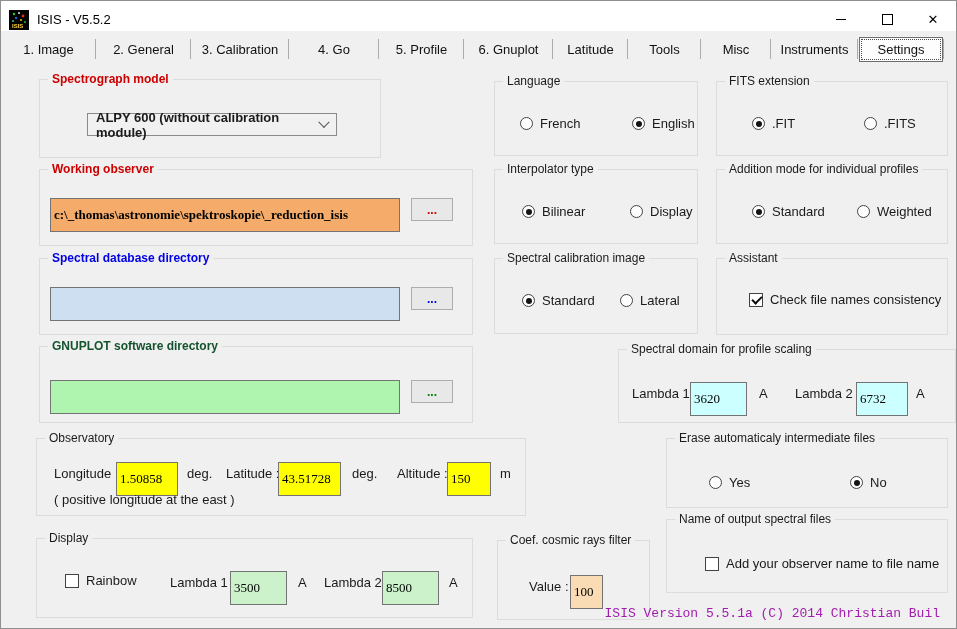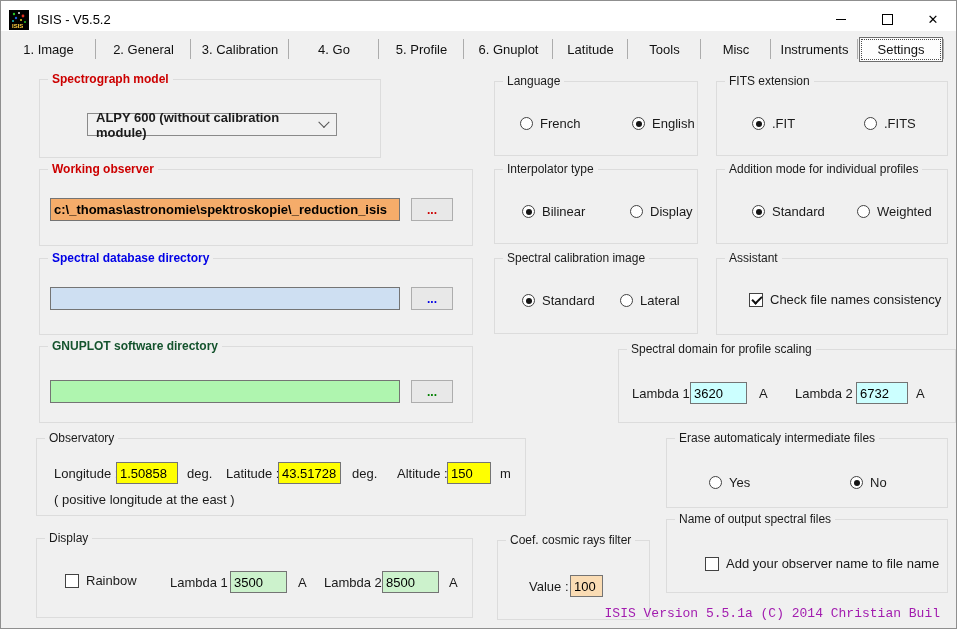--- a/index.html
+++ b/index.html
@@ -24,22 +24,22 @@
   .tab::after{content:'';position:absolute;right:0;top:8px;height:20px;width:1px;background:#ACACAC;}
   .tab-btn{background:#FDFDFD;border:1px solid #6E6E6E;outline:1px dotted #4A4A4A;outline-offset:-3px;
            padding:4px 0;width:82px;text-align:center;font-size:13px;}
   
   .group{position:absolute;border:1px solid #DCDCDC;}
   .glabel{position:absolute;top:-8px;left:8px;background:#F0F0F0;padding:0 4px;font-size:12px;white-space:nowrap;}
   .red{color:#CC0000;font-weight:bold;}
   .blue{color:#0000E6;font-weight:bold;}
   .green{color:#14532d;font-weight:bold;}
   
-  .fld{position:absolute;border:1px solid #747474;font-family:Liberation Sans, sans-serif;
-       font-size:13px;color:#000;padding:10px 3px;box-sizing:border-box;}
+  .fld{position:absolute;border:1px solid #747474;font-family:Liberation Serif, serif;
+       font-size:13px;color:#000;padding:16px 3px;box-sizing:border-box;}
   .fld.bold{font-weight:bold;}
   .browse{position:absolute;background:#E8E8E8;border:1px solid #ADADAD;font-size:12px;font-weight:bold;
           text-align:center;line-height:20px;cursor:default;}
   .combo{position:absolute;background:#F1F1F1;border:1px solid #8A8A8A;display:flex;align-items:center;
          font-size:13px;font-weight:bold;padding:4px 8px;box-sizing:border-box;}
   .combo .chev{margin-left:auto;width:7px;height:7px;border-right:1.6px solid #555;border-bottom:1.6px solid #555;
                transform:rotate(45deg) translate(-2px,-2px);}
   .slabel{position:absolute;font-size:13px;white-space:nowrap;}
   
   .opt{position:absolute;display:flex;align-items:center;gap:7px;}

